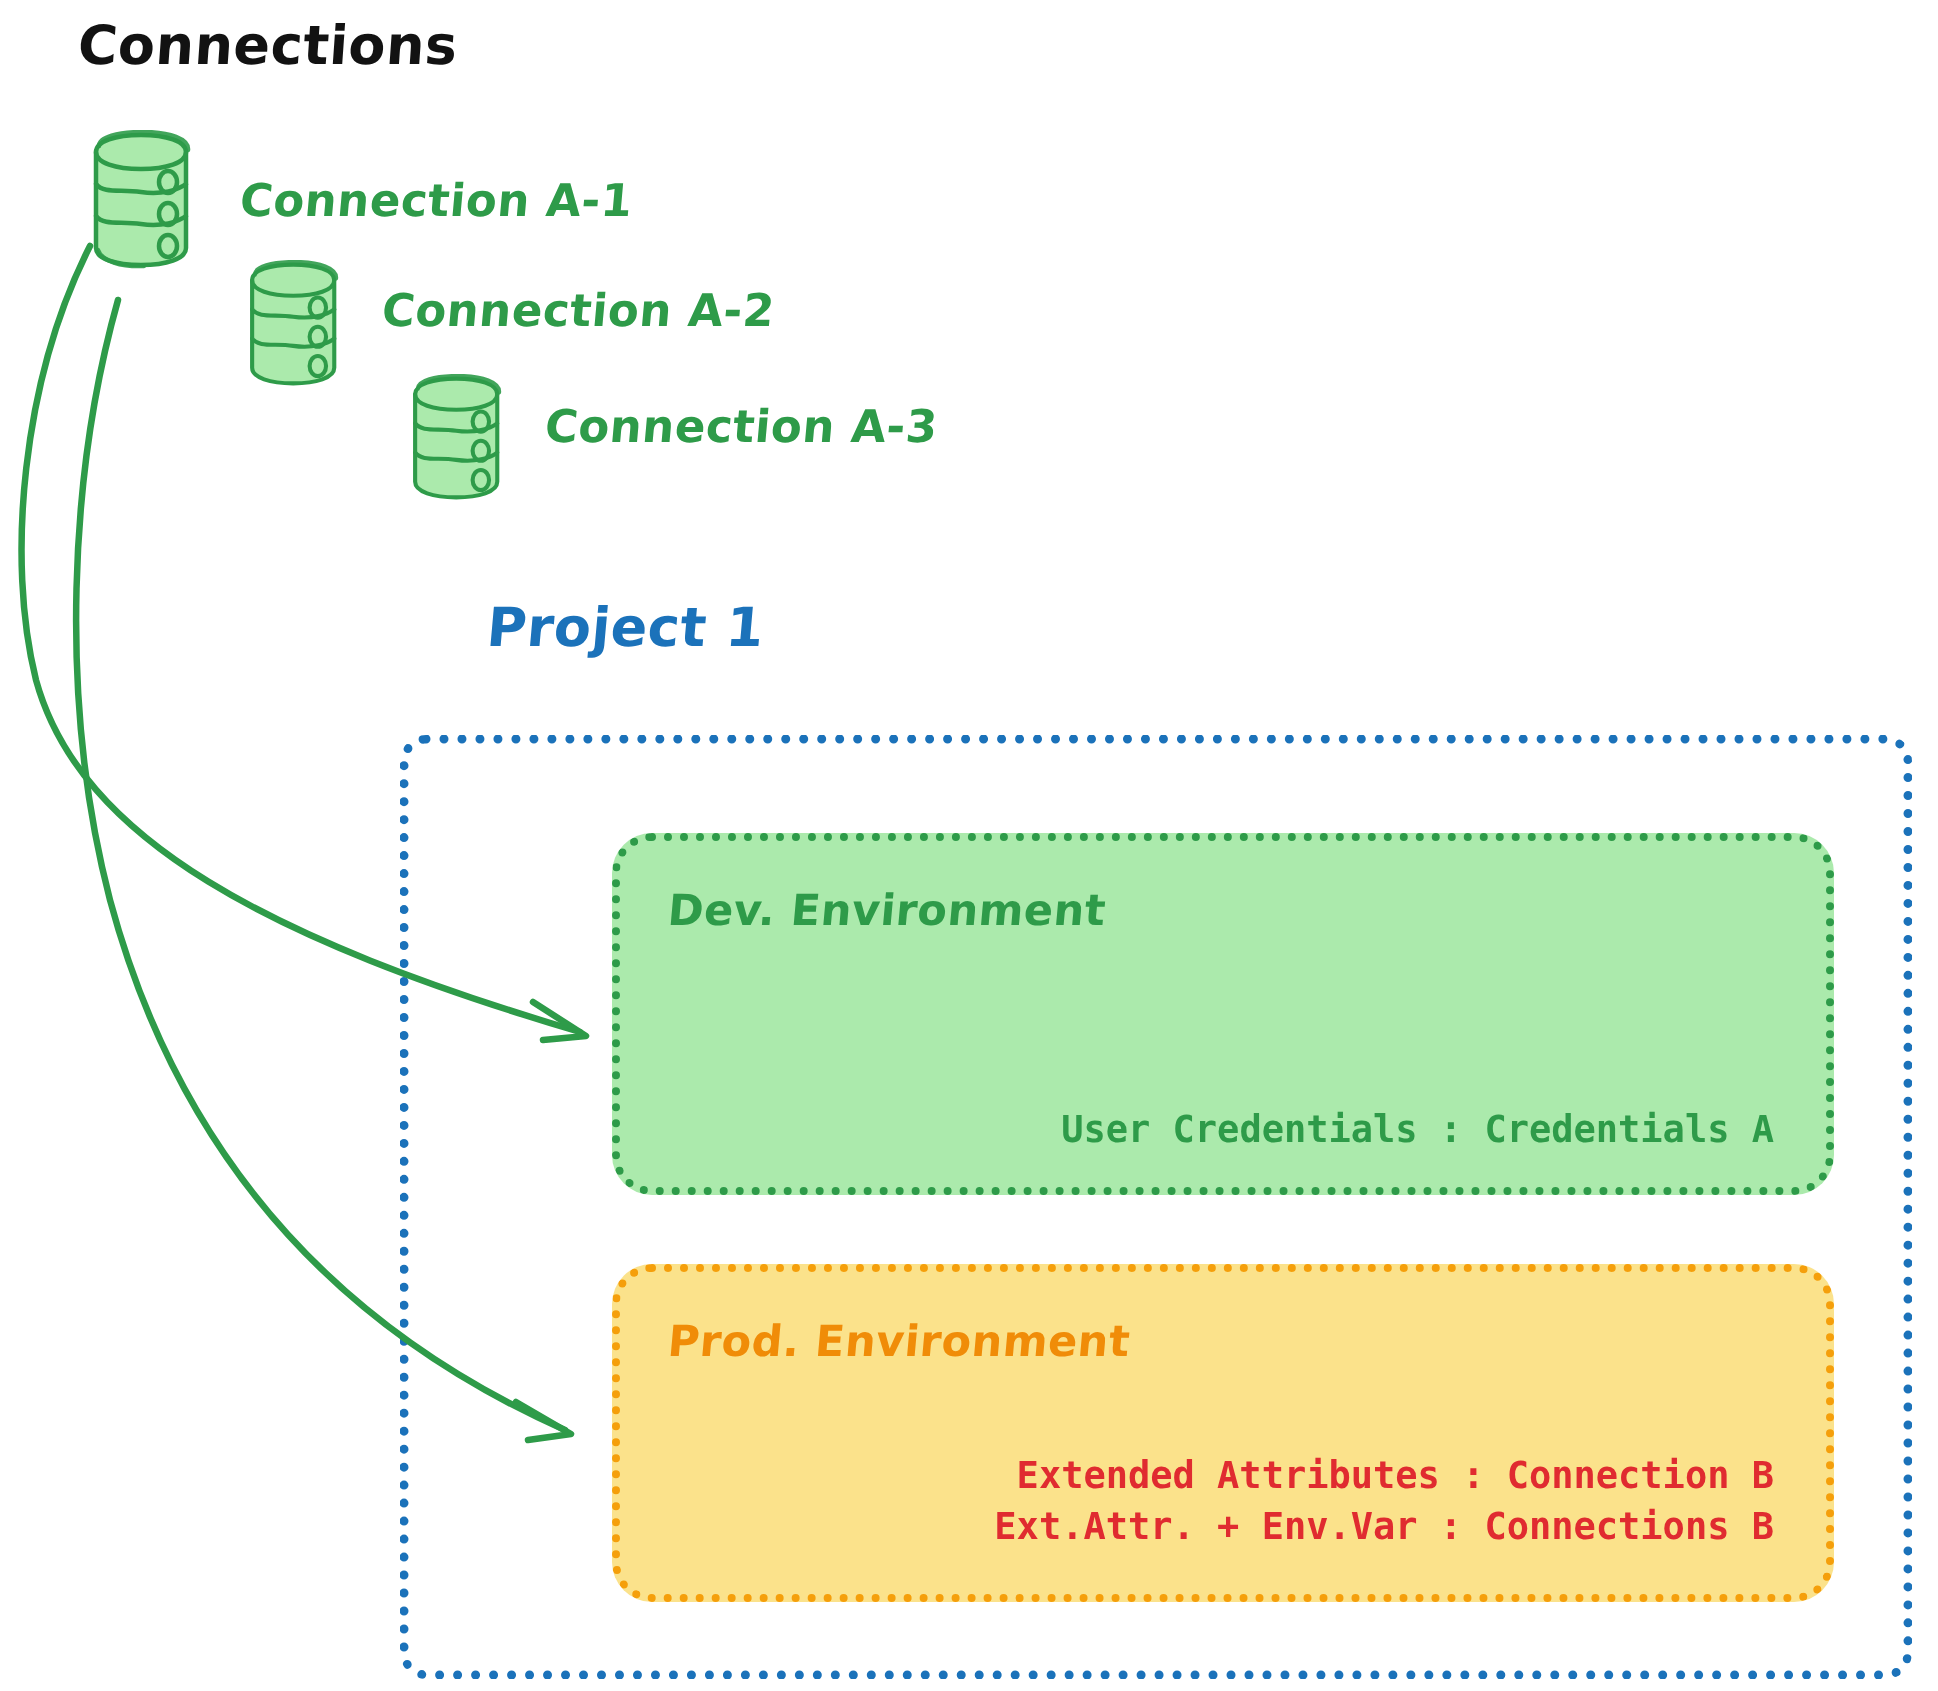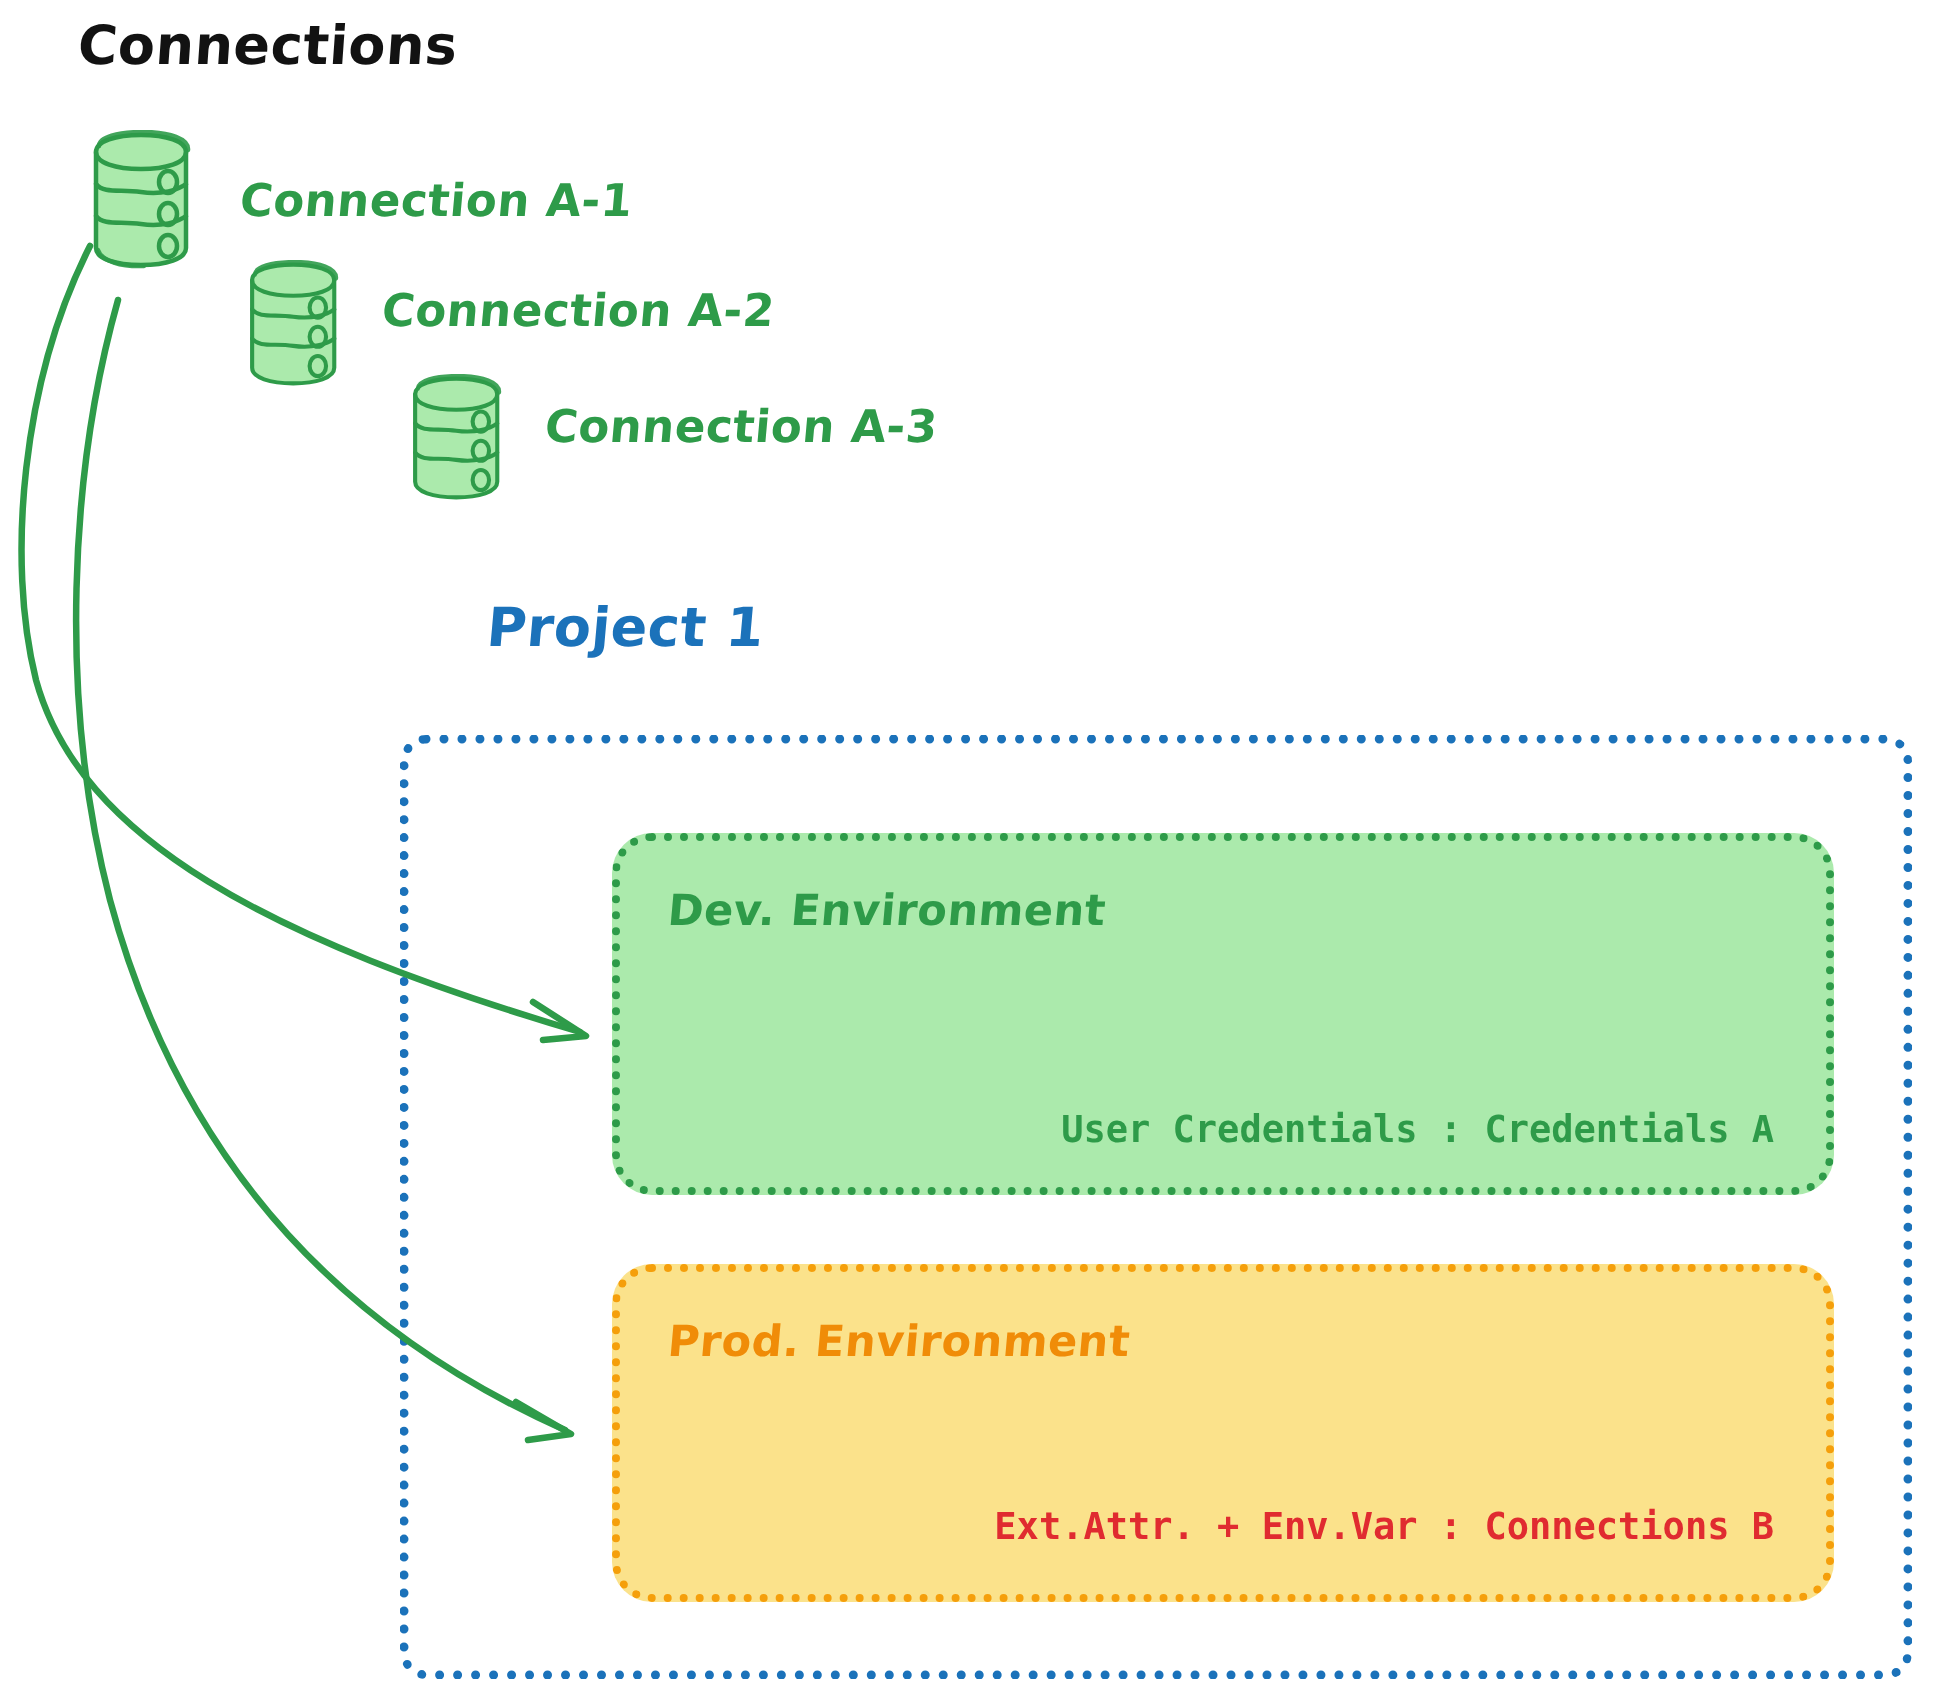--- a/index.html
+++ b/index.html
@@ -183,20 +183,21 @@
   <div class="abs env-box" id="dev-box">
     <div class="hand env-title" id="dev-title">Dev. Environment</div>
     <div class="env-lines" id="dev-lines">
       <div class="mono env-line dev-line">User Credentials : Credentials A</div>
     </div>
   </div>
 
   <div class="abs env-box" id="prod-box">
     <div class="hand env-title" id="prod-title">Prod. Environment</div>
     <div class="env-lines" id="prod-lines">
+      <div class="mono env-line prod-line">Extended Attributes : Connection B</div>
       <div class="mono env-line prod-line">Ext.Attr. + Env.Var : Connections B</div>
     </div>
   </div>
 
   <svg id="arrow-layer" viewBox="0 0 1938 1691">
     <g fill="none" stroke="#2e9b49" stroke-width="6.5" stroke-linecap="round" stroke-linejoin="round">
 
       <path d="M 90 246
                C 22 380, 6 560, 36 680
                C 80 840, 270 940, 580 1032"></path>

